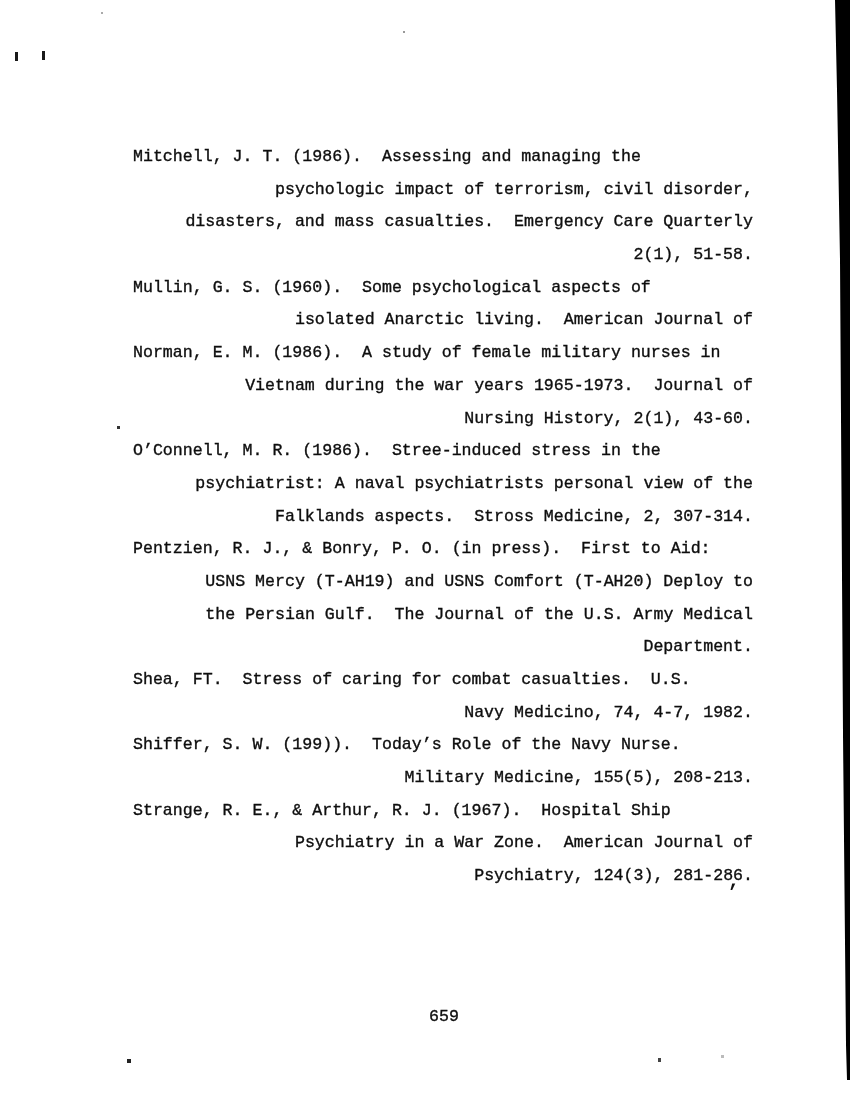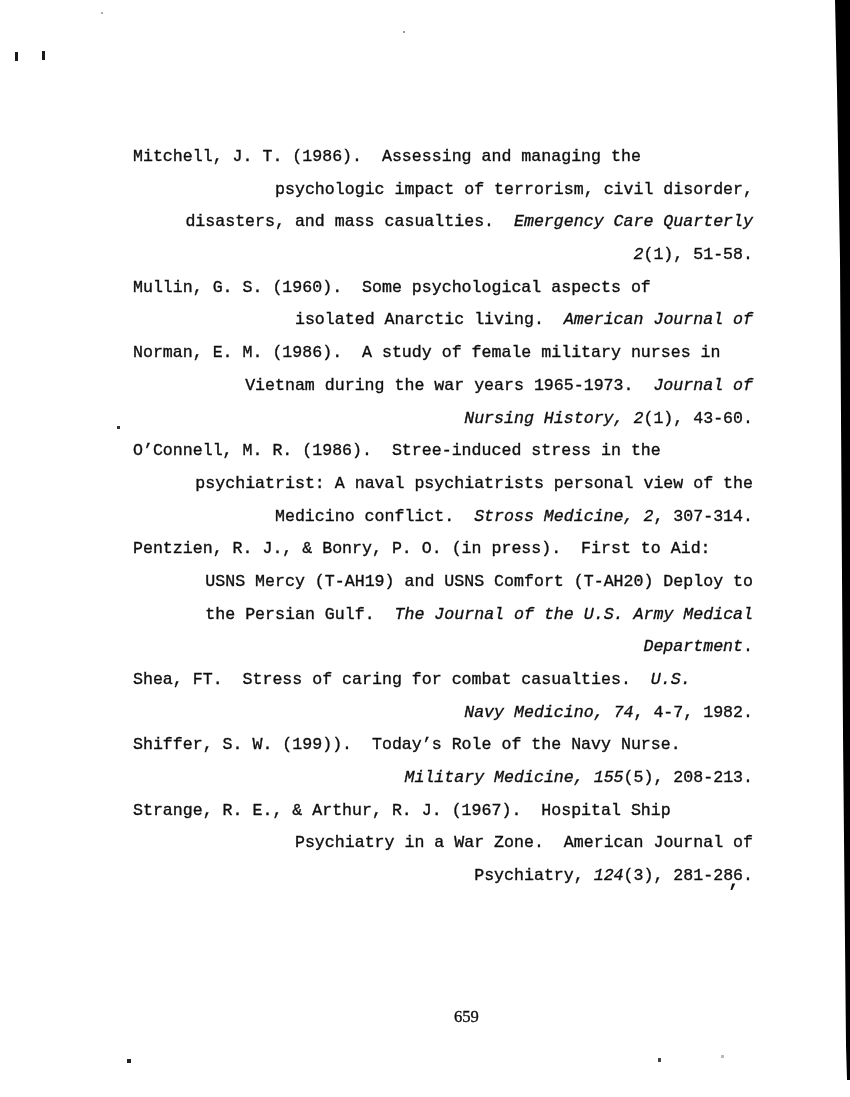--- a/index.html
+++ b/index.html
@@ -28,29 +28,28 @@
     -webkit-text-stroke:0.35px currentColor;
   }
   .ref-line{
     white-space:pre;
     height:32.7px;
   }
   .ref-line.cont{
     padding-left:29px;
     text-align:right;
   }
-  .it{font-style:italic;}
+  .it{}
   .page-number{
     position:absolute;
-    left:454px;top:1007px;
+    left:429px;top:1007px;
     font-size:16.6px;
     line-height:20px;
     -webkit-text-stroke:0.35px currentColor;
     white-space:pre;
-    font-family:Liberation Serif, serif;
   }
   .edge-bar{
     position:absolute;
     top:0;right:0;
     width:20px;height:1080px;
     background:var(--bar);
     clip-path:polygon(5px 0,20px 0,20px 1080px,17px 1080px,16px 1045px,13px 735px,10px 260px,7px 90px);
   }
   .artifact{
     position:absolute;
@@ -79,21 +78,21 @@
         <div class="ref-line cont"><span>isolated Anarctic living.  </span><span class="it">American Journal of</span></div>
       </div>
       <div>
         <div class="ref-line"><span>Norman, E. M. (1986).  A study of female military nurses in</span></div>
         <div class="ref-line cont"><span>Vietnam during the war years 1965-1973.  </span><span class="it">Journal of</span></div>
         <div class="ref-line cont"><span class="it">Nursing History, 2</span><span>(1), 43-60.</span></div>
       </div>
       <div>
         <div class="ref-line"><span>O’Connell, M. R. (1986).  Stree-induced stress in the</span></div>
         <div class="ref-line cont"><span>psychiatrist: A naval psychiatrists personal view of the</span></div>
-        <div class="ref-line cont"><span>Medicino conflict.  </span><span class="it">Stross Medicine, 2</span><span>, 307-314.</span></div>
+        <div class="ref-line cont"><span>Falklands aspects.  </span><span class="it">Stross Medicine, 2</span><span>, 307-314.</span></div>
       </div>
       <div>
         <div class="ref-line"><span>Pentzien, R. J., &amp; Bonry, P. O. (in press).  First to Aid:</span></div>
         <div class="ref-line cont"><span>USNS Mercy (T-AH19) and USNS Comfort (T-AH20) Deploy to</span></div>
         <div class="ref-line cont"><span>the Persian Gulf.  </span><span class="it">The Journal of the U.S. Army Medical</span></div>
         <div class="ref-line cont"><span class="it">Department</span><span>.</span></div>
       </div>
       <div>
         <div class="ref-line"><span>Shea, FT.  Stress of caring for combat casualties.  </span><span class="it">U.S.</span></div>
         <div class="ref-line cont"><span class="it">Navy Medicino, 74</span><span>, 4-7, 1982.</span></div>

